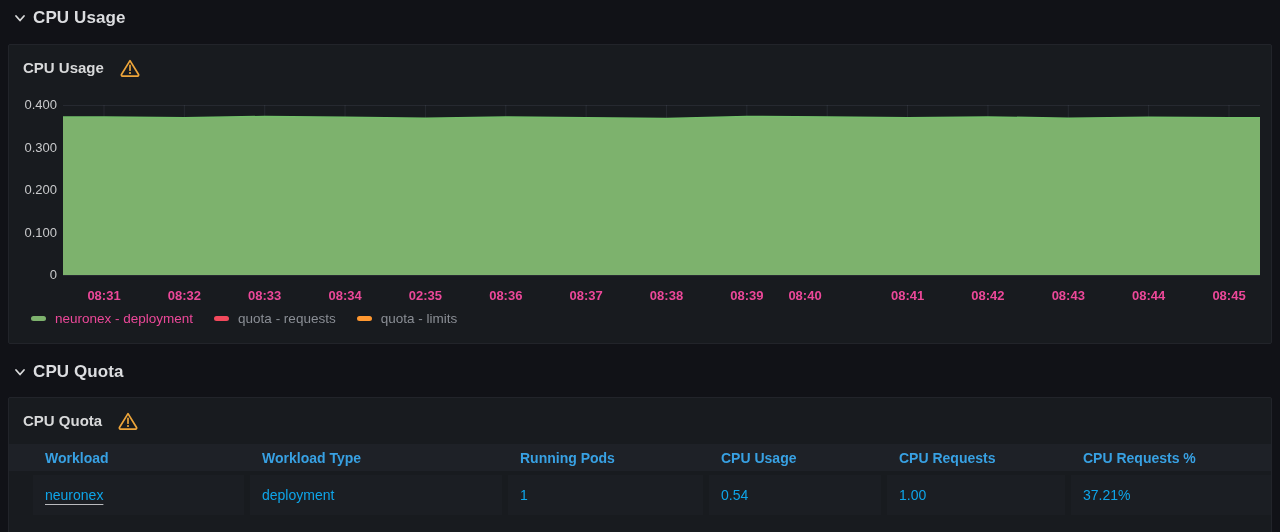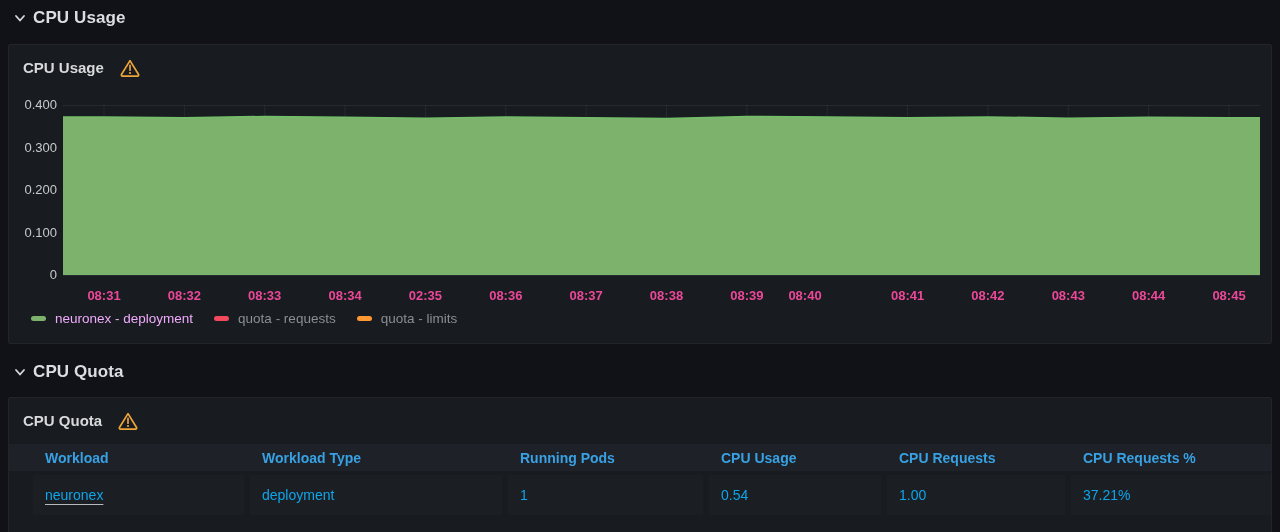--- a/index.html
+++ b/index.html
@@ -33,21 +33,21 @@
 
   
   .y-axis-label { position: absolute; width: 48px; text-align: right; font-size: 13px; color: #c8c9cb; line-height: 16px; }
   .x-axis-label { position: absolute; font-size: 13px; color: #ec4899; transform: translateX(-50%); white-space: nowrap; font-weight: bold; }
   .plot { position: absolute; left: 54px; top: 60px; width: 1197px; height: 171px; }
 
   
   .legend { position: absolute; left: 22px; top: 266px; display: flex; align-items: center; gap: 21px; }
   .legend-item { display: flex; align-items: center; gap: 9px; cursor: pointer; font-size: 13.5px; }
   .legend-swatch { width: 15px; height: 5px; border-radius: 3px; }
-  .legend-label { color: #f0abfc; }
+  .legend-label { color: #ec4899; }
   .legend-item.muted .legend-label { color: #8a8e95; }
 
   
   .quota-table { position: absolute; left: 0; top: 46px; width: 100%; }
   .tgrid {
     display: grid;
     grid-template-columns: 211px 252px 195px 172px 178px 1fr;
     column-gap: 6px;
     padding-left: 24px;
   }

